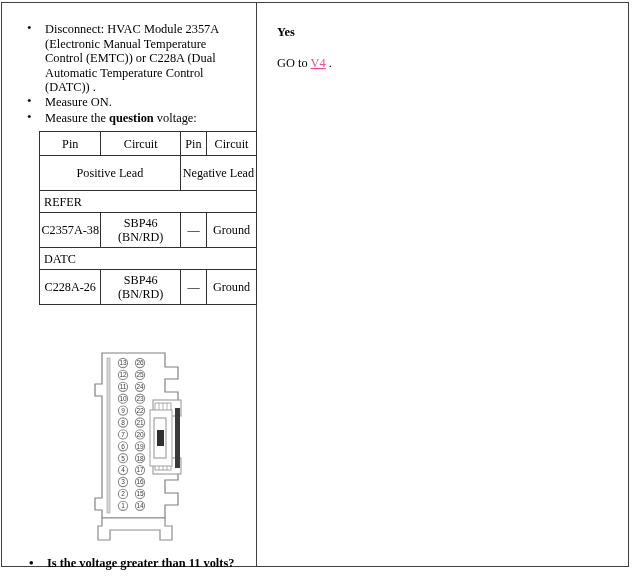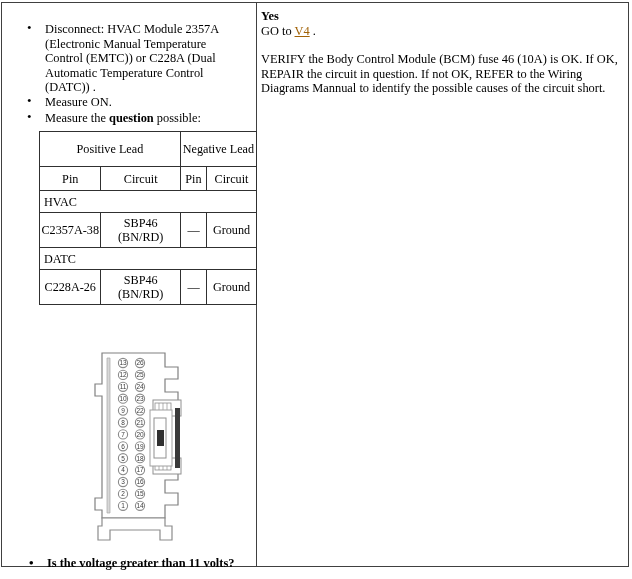--- a/index.html
+++ b/index.html
@@ -139,54 +139,54 @@
     top: 3px;
     width: 370px;
     height: 563px;
     padding: 6px 6px 0 3px;
     box-sizing: border-box;
     font-size: 12.4px;
     line-height: 14.6px;
   }
   .right-col .hdr { font-weight: bold; }
   .right-col .spacer { height: 14px; }
-  .right-col p { margin: 0; }
+  .right-col p { margin: 16px; }
   a.xref {
-    color: #a16207;
+    color: #ec4899;
     text-decoration: underline;
   }
 </style>
 </head>
 <body>
 
 <div class="page-frame"></div>
 <div class="col-divider"></div>
 
 <div class="left-col">
 
   <ul class="steps">
     <li><span id="step-0"><span>Disconnect: HVAC Module 2357A (Electronic Manual Temperature Control (EMTC)) or C228A (Dual Automatic Temperature Control (DATC)) .</span></span></li>
     <li><span id="step-1"><span>Measure ON.</span></span></li>
-    <li><span id="step-2"><span>Measure the </span><span class="bold">question</span><span> possible:</span></span></li>
+    <li><span id="step-2"><span>Measure the </span><span class="bold">question</span><span> voltage:</span></span></li>
   </ul>
 
   <table class="lead-table">
     <tbody>
         <tr>
-      <td class="hdr-tall" colspan="2">Positive Lead</td>
-      <td class="hdr-tall" colspan="2">Negative Lead</td>
-    </tr>
-    <tr>
       <td class="c-pin1 hdr-row2">Pin</td>
       <td class="c-cir1 hdr-row2">Circuit</td>
       <td class="c-pin2 hdr-row2">Pin</td>
       <td class="c-cir2 hdr-row2">Circuit</td>
     </tr>
     <tr>
-      <td class="grp" colspan="4">HVAC</td>
+      <td class="hdr-tall" colspan="2">Positive Lead</td>
+      <td class="hdr-tall" colspan="2">Negative Lead</td>
+    </tr>
+    <tr>
+      <td class="grp" colspan="4">REFER</td>
     </tr>
     <tr class="data-row">
       <td>C2357A-38</td>
       <td>SBP46 (BN/RD)</td>
       <td class="dash">—</td>
       <td>Ground</td>
     </tr>
     <tr>
       <td class="grp" colspan="4">DATC</td>
     </tr>
@@ -283,14 +283,13 @@
 
   <ul class="question">
     <li>Is the voltage greater than 11 volts?</li>
   </ul>
 </div>
 
 <div class="right-col">
   <p class="hdr">Yes</p>
   <p><span>GO to </span><a class="xref" href="#">V4</a><span> .</span></p>
   <div class="spacer"></div>
-  <p>VERIFY the Body Control Module (BCM) fuse 46 (10A) is OK. If OK, REPAIR the circuit in question. If not OK, REFER to the Wiring Diagrams Mannual to identify the possible causes of the circuit short.</p>
 </div>
 
 </body></html>

